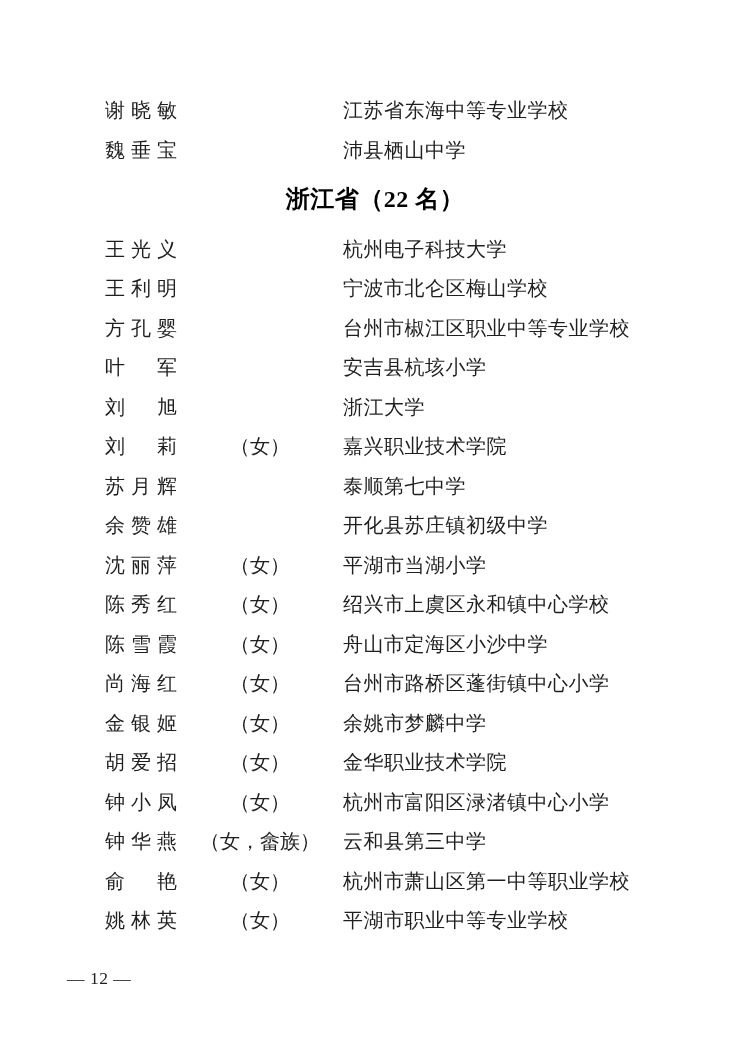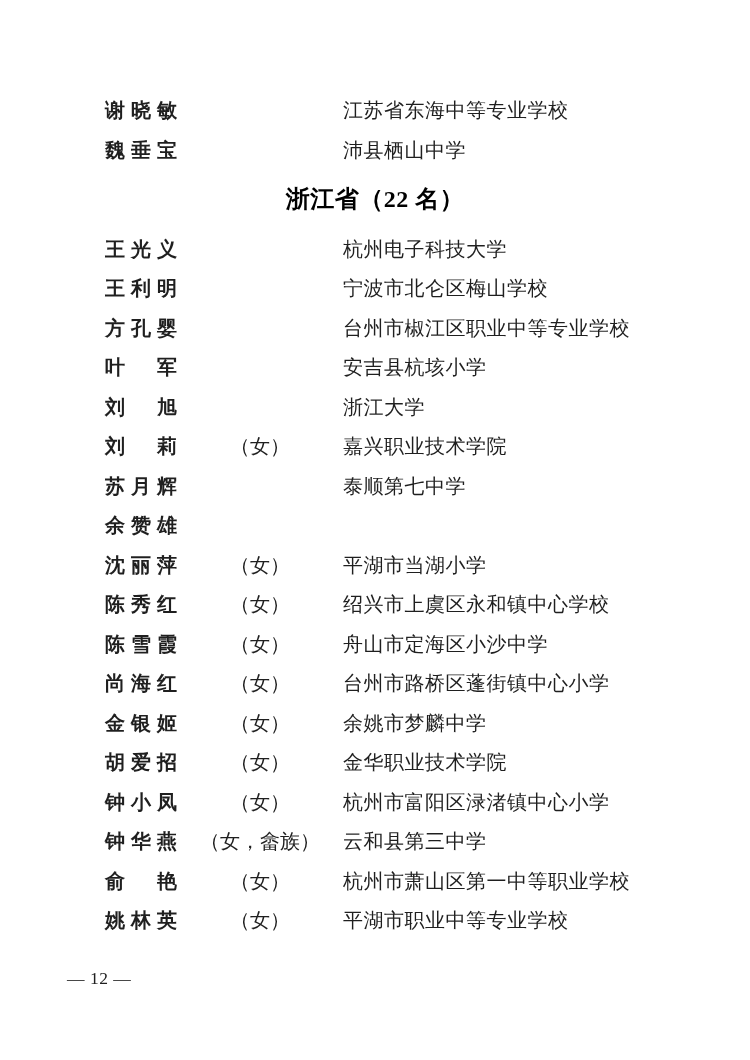--- a/index.html
+++ b/index.html
@@ -31,21 +31,20 @@
     padding-left: 105px;
     font-size: 20px;
     white-space: nowrap;
   }
   .cell-name {
     display: inline-block;
     width: 72px;
     text-align: justify;
     text-align-last: justify;
     text-justify: inter-character;
-    font-weight: bold;
   }
   .cell-note {
     display: inline-block;
     width: 166px;
     text-align: center;
   }
   .cell-school {
     display: inline-block;
     letter-spacing: 0.5px;
     text-align: center;
@@ -127,20 +126,21 @@
 
   <div class="row">
     <span class="cell-name">苏月辉</span>
     <span class="cell-note"></span>
     <span class="cell-school">泰顺第七中学</span>
   </div>
 
   <div class="row">
     <span class="cell-name">余赞雄</span>
     <span class="cell-note"></span>
+    <span class="cell-school">开化县苏庄镇初级中学</span>
   </div>
 
   <div class="row">
     <span class="cell-name">沈丽萍</span>
     <span class="cell-note">（女）</span>
     <span class="cell-school">平湖市当湖小学</span>
   </div>
 
   <div class="row">
     <span class="cell-name">陈秀红</span>

